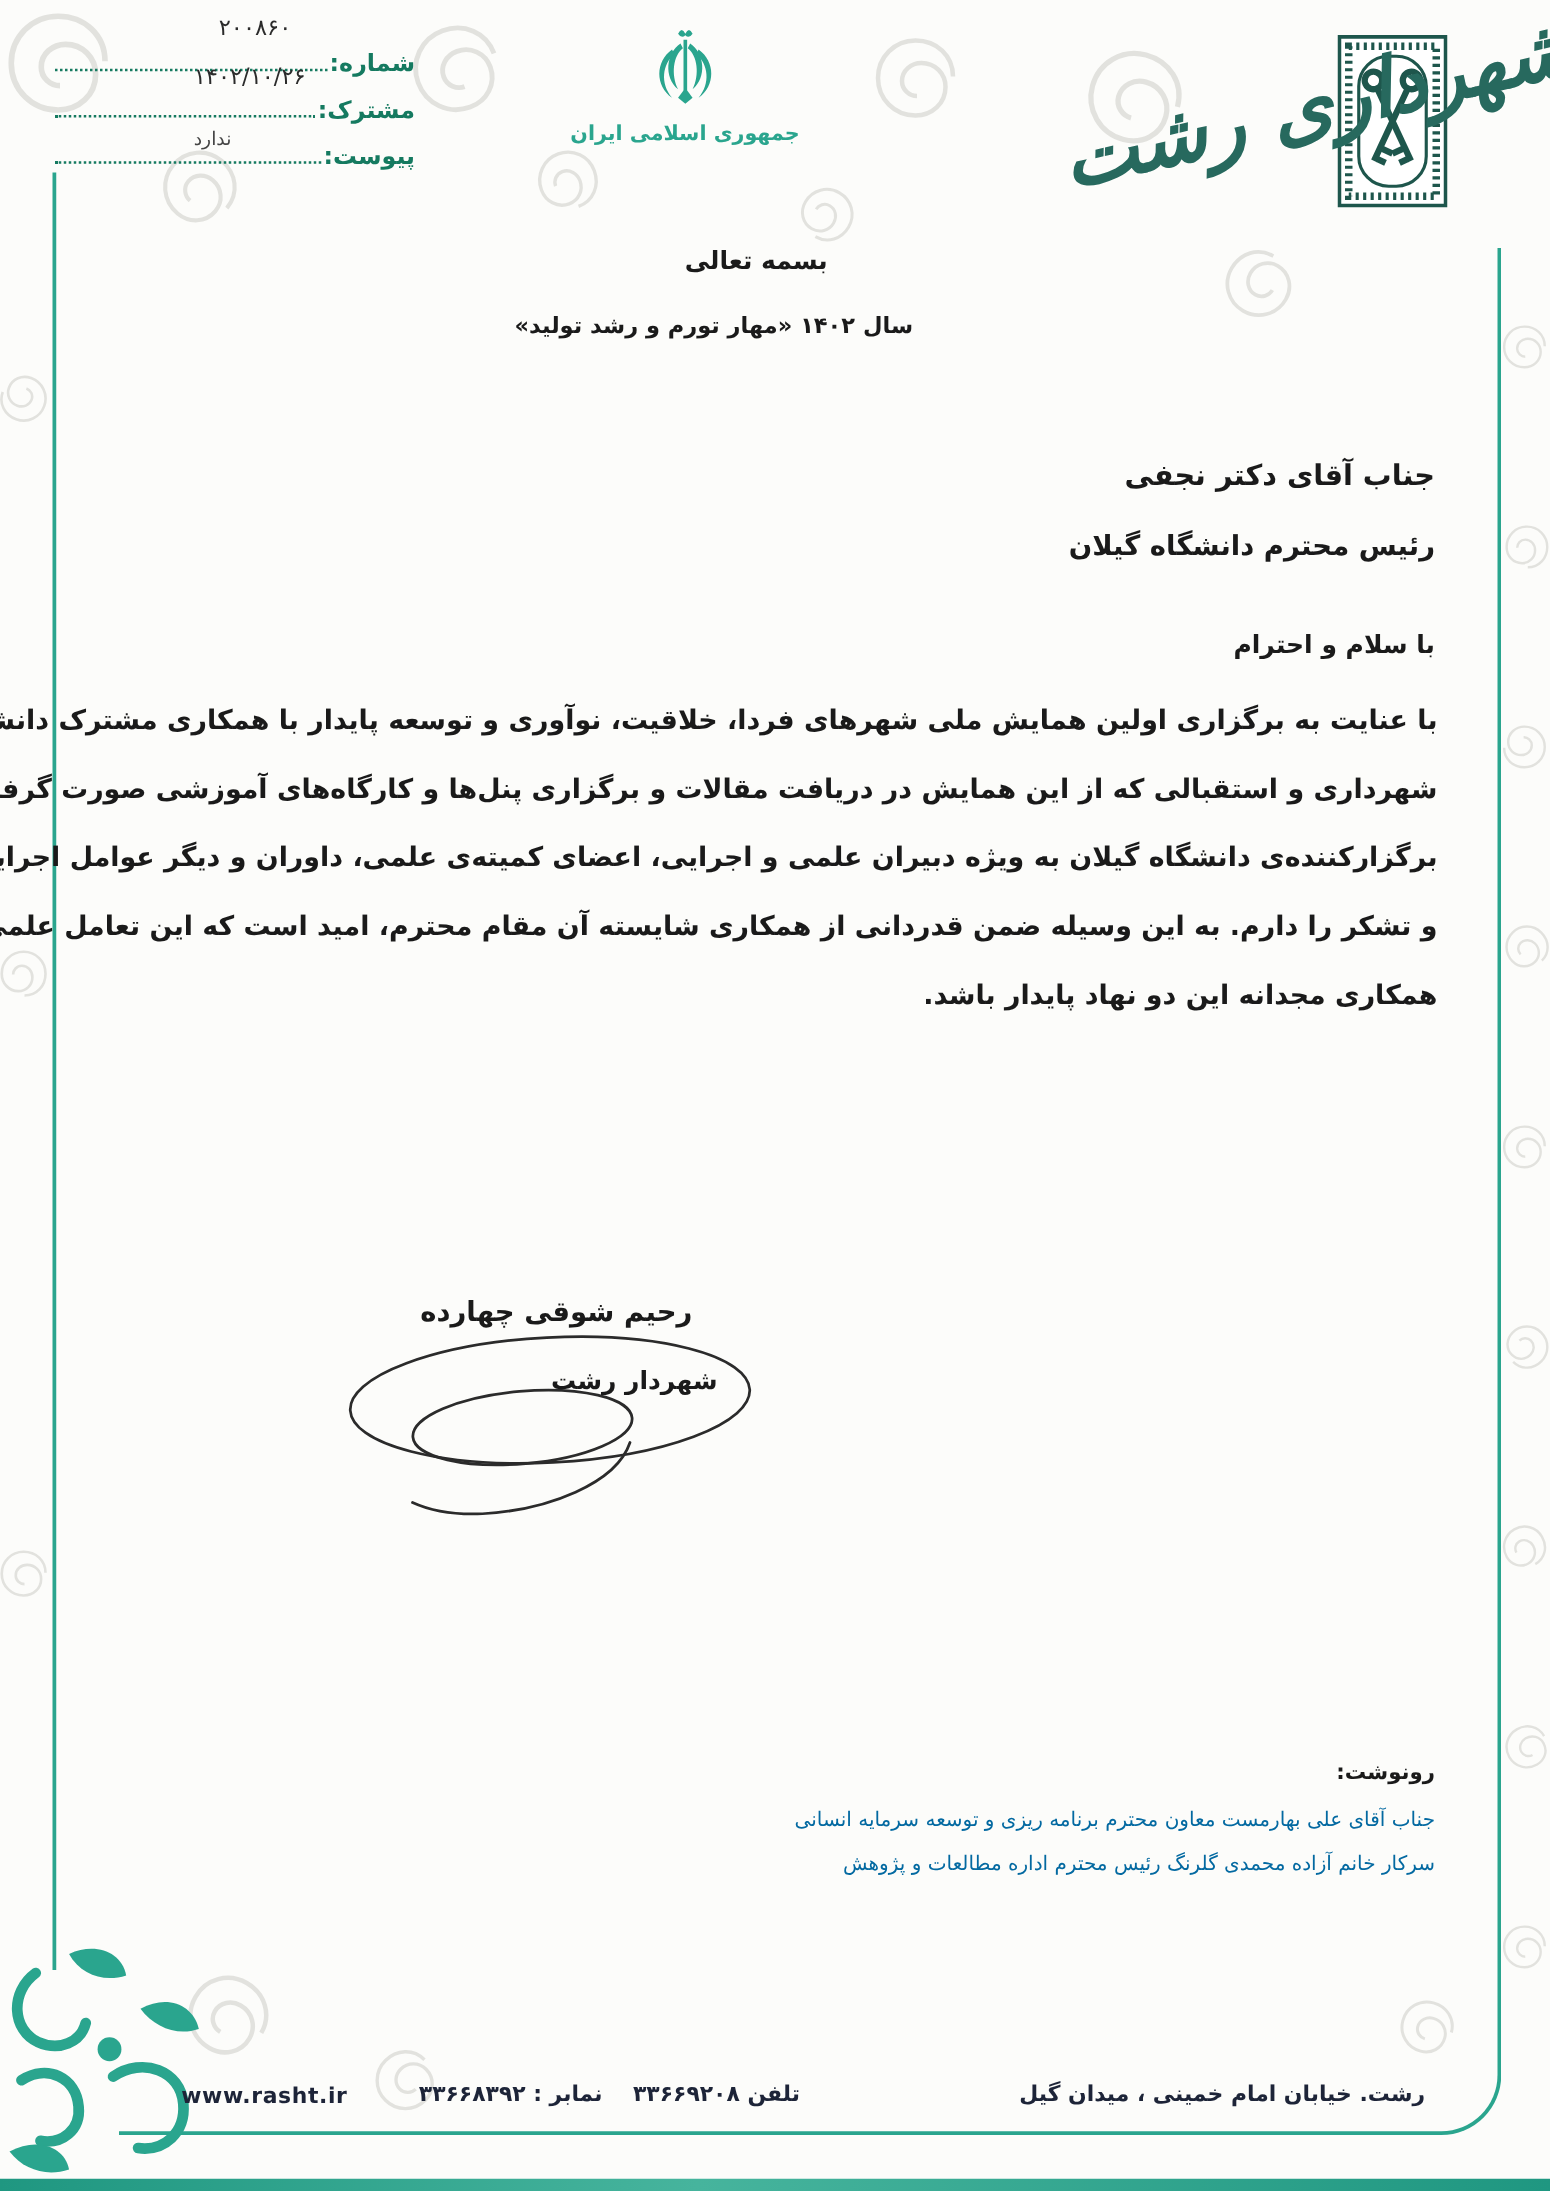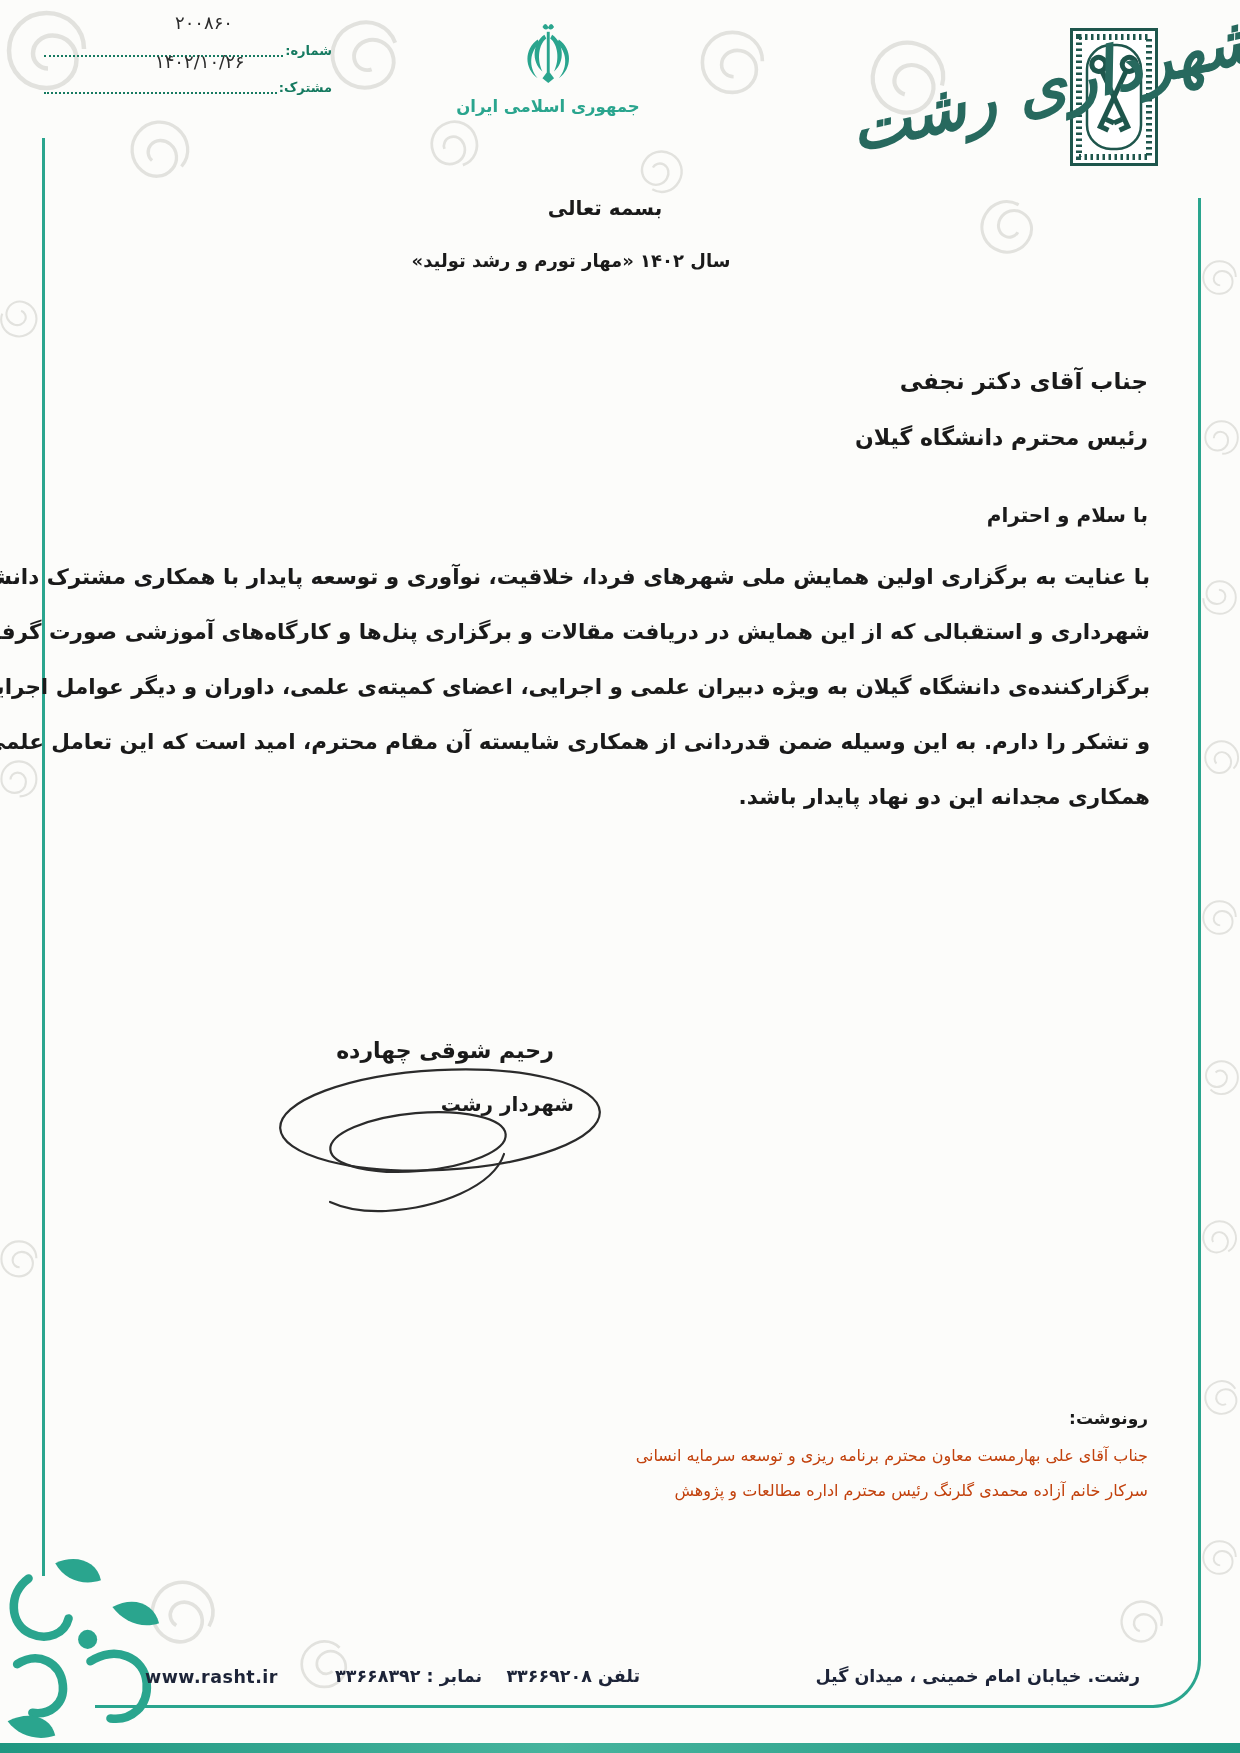--- a/index.html
+++ b/index.html
@@ -25,21 +25,21 @@
     background:#2aa58e;z-index:1;
   }
   .bottom-band{
     position:absolute;left:0;bottom:0;width:1240px;height:10px;
     background:linear-gradient(90deg,#1f9781,#46b49d 45%,#1f9781);z-index:2;
   }
 
   
   .meta{position:absolute;top:24px;left:40px;width:292px;z-index:3;}
   .meta-row{position:relative;direction:rtl;display:flex;align-items:flex-end;height:37px;}
-  .meta-label{font-weight:bold;color:#157a60;font-size:13px;white-space:nowrap;line-height:20px;}
+  .meta-label{font-weight:bold;color:#157a60;font-size:19px;white-space:nowrap;line-height:20px;}
   .meta-dots{flex:1;border-bottom:2px dotted #157a60;margin:0 2px 4px 4px;height:1px;}
   .meta-value{position:absolute;font-size:18px;color:#2b2b2b;letter-spacing:1px;}
   .v-num{left:135px;top:-12px;}
   .v-date{left:115px;top:-10px;}
   .v-att{left:115px;top:4px;font-size:15px;color:#444;}
 
   
   .emblem-wrap{position:absolute;top:20px;left:548px;transform:translateX(-50%);
     text-align:center;z-index:3;}
   .country{color:#2aa58e;font-weight:bold;font-size:16.5px;margin-top:3px;white-space:nowrap;}
@@ -75,21 +75,21 @@
   
   .sig-name{position:absolute;left:300px;top:1038px;width:290px;text-align:center;
     font-size:22px;font-weight:bold;z-index:4;}
   .sig-title{position:absolute;left:300px;top:1092px;width:274px;text-align:right;
     font-size:20px;font-weight:bold;z-index:4;}
   .sig-svg{position:absolute;left:268px;top:1062px;z-index:3;}
 
   
   .cc{position:absolute;right:92px;top:1408px;text-align:right;z-index:3;}
   .cc-title{font-weight:bold;font-size:17px;margin-bottom:10px;}
-  .cc-item{font-size:16px;line-height:35px;color:#c2410c;}
+  .cc-item{font-size:16px;line-height:35px;color:#0369a1;}
 
   
   .footer{position:absolute;top:1662px;left:0;width:1240px;height:34px;z-index:3;
     color:#1d2438;font-weight:bold;font-size:17.5px;}
   .f-address{position:absolute;right:100px;top:4px;}
   .f-phone{position:absolute;right:600px;top:4px;white-space:nowrap;}
   .f-web{position:absolute;left:145px;top:5px;letter-spacing:.5px;}
 
   .ornament{position:absolute;left:0;bottom:6px;z-index:2;}
 </style>
@@ -135,20 +135,25 @@
   <div class="meta-row">
     <span class="meta-label">شماره:</span>
     <span class="meta-dots"></span>
     <span class="meta-value v-num">۲۰۰۸۶۰</span>
   </div>
   <div class="meta-row">
     <span class="meta-label">مشترک:</span>
     <span class="meta-dots"></span>
     <span class="meta-value v-date">۱۴۰۲/۱۰/۲۶</span>
   </div>
+  <div class="meta-row">
+    <span class="meta-label">پیوست:</span>
+    <span class="meta-dots"></span>
+    <span class="meta-value v-att">ندارد</span>
+  </div>
 </div>
 
 <div class="emblem-wrap">
   <svg width="58" height="70" viewBox="0 0 60 72" aria-hidden="true">
     <g fill="#2aa58e">
       <path d="M24,7 q3,-6 6,0 q3,-6 6,0 q-3,4.5 -6,1.2 q-3,3.3 -6,-1.2 Z"></path>
       <rect x="28.5" y="12" width="3" height="42"></rect>
       <path d="M30,52 l6,8 -6,5 -6,-5 Z"></path>
       <path d="M26,15 C14,23 12,43 24,53 C18,41 20,25 28,19 Z"></path>
       <path d="M34,15 C46,23 48,43 36,53 C42,41 40,25 32,19 Z"></path>

